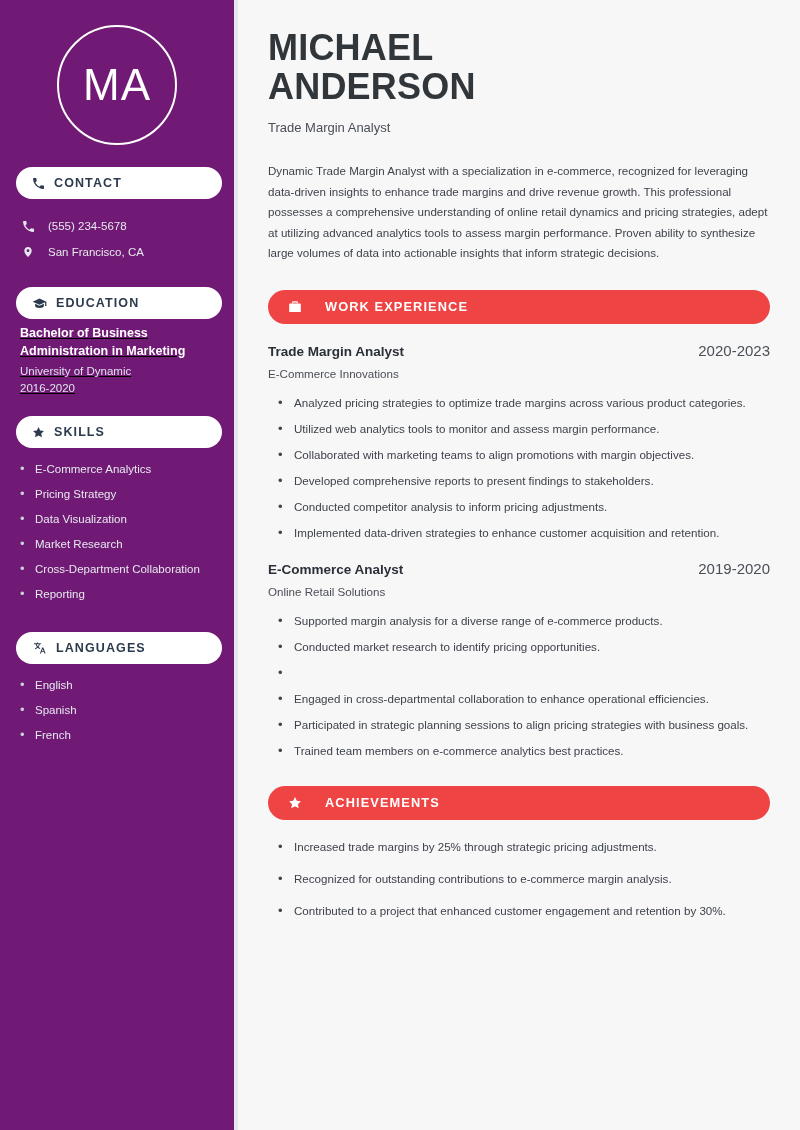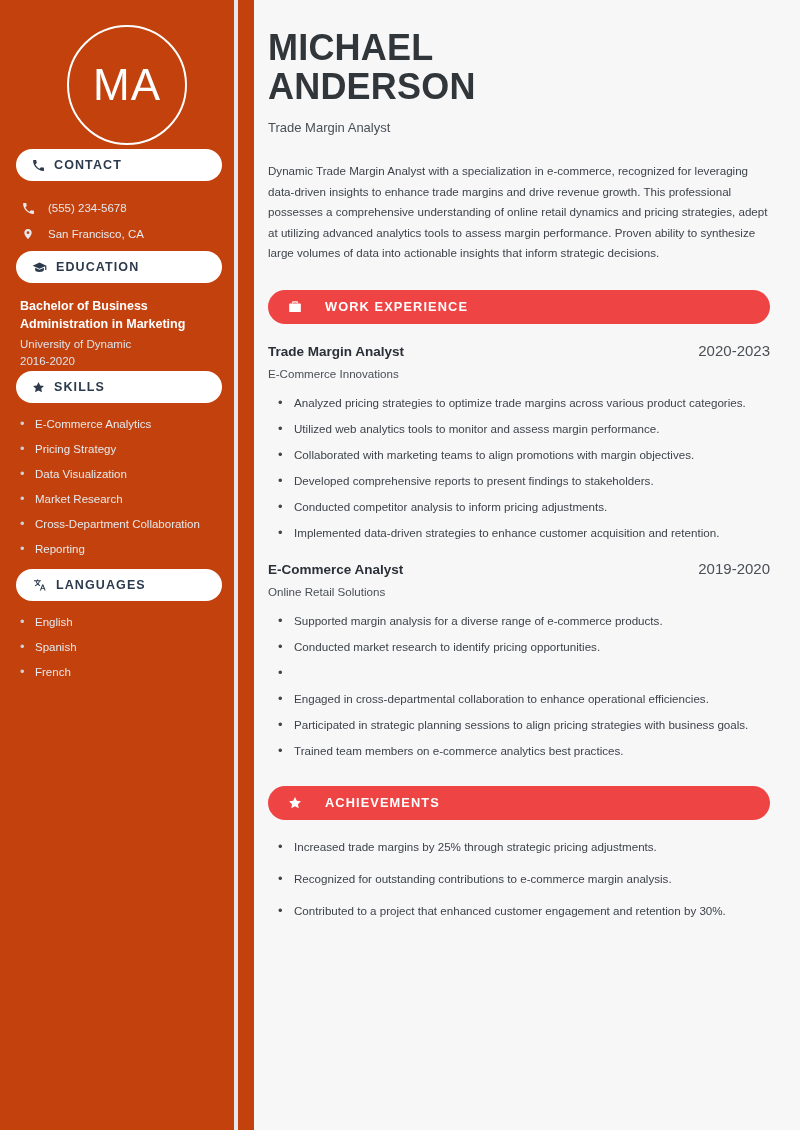--- a/index.html
+++ b/index.html
@@ -20,23 +20,23 @@
     height: 1130px;
     background: #f7f7f8;
     overflow: hidden;
   }
 
   
   #sidebar {
     position: absolute;
     left: 0;
     top: 0;
-    width: 254px;
+    width: 234px;
     height: 1130px;
-    background: #c2410c;
+    background: #701a75;
     padding: 0 16px;
   }
   #sidebar-edge {
     position: absolute;
     left: 234px;
     top: 0;
     width: 4px;
     height: 1130px;
     background: #e4e7ed;
   }
@@ -63,21 +63,21 @@
 
   
   .pill {
     background: #ffffff;
     border-radius: 999px;
     height: 32px;
     display: flex;
     align-items: center;
     gap: 9px;
     padding: 0 16px;
-    margin-top: 4px;
+    margin-top: 22px;
     width: 206px;
   }
   .pill .pill-label {
     color: #2b3a4d;
     font-size: 12.5px;
     font-weight: bold;
     letter-spacing: 1.1px;
   }
   .pill svg { display: block; }
 
@@ -89,21 +89,21 @@
     height: 26px;
     padding-left: 4px;
   }
   .contact-row .ctext {
     color: #e6e9ee;
     font-size: 11.5px;
   }
   .cicon { width: 16px; display: flex; justify-content: center; }
 
   
-  .edu-block { margin-top: 14px; padding-left: 4px; }
+  .edu-block { margin-top: 5px; padding-left: 4px; text-decoration: underline; }
   .edu-degree {
     color: #ffffff;
     font-size: 12.5px;
     font-weight: bold;
     line-height: 18px;
     max-width: 190px;
   }
   .edu-school {
     color: #dfe3ea;
     font-size: 11.5px;

